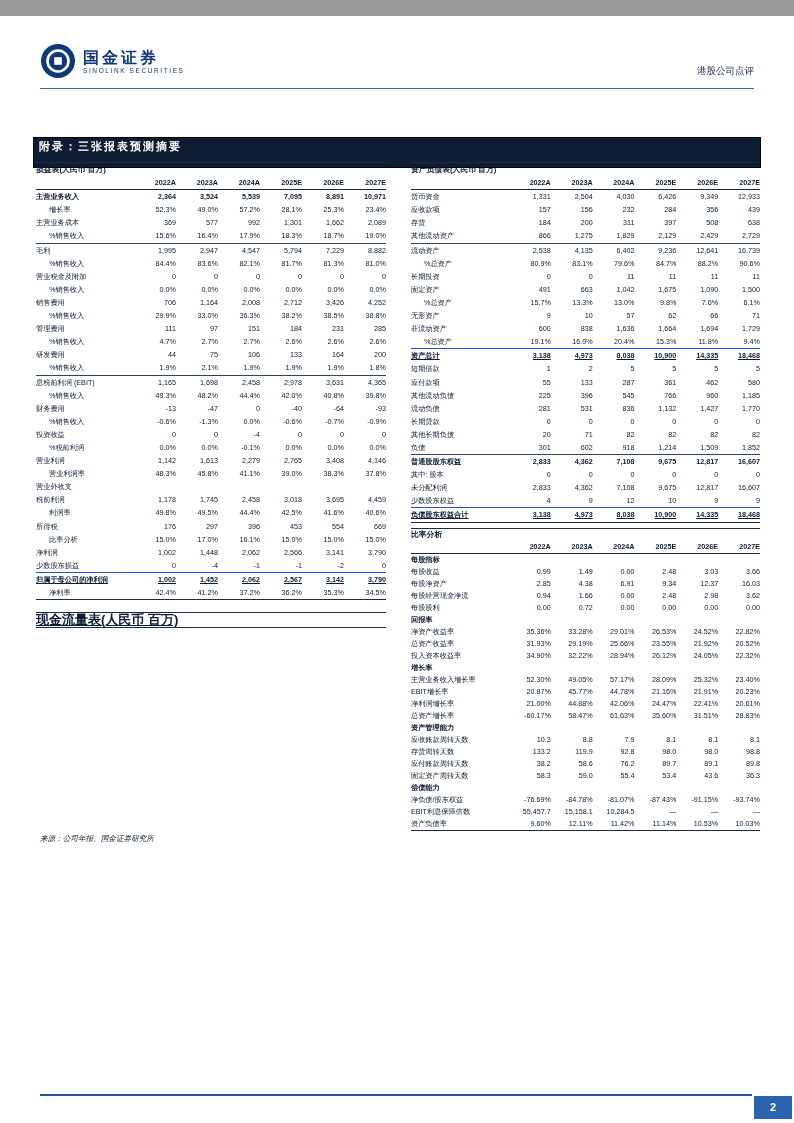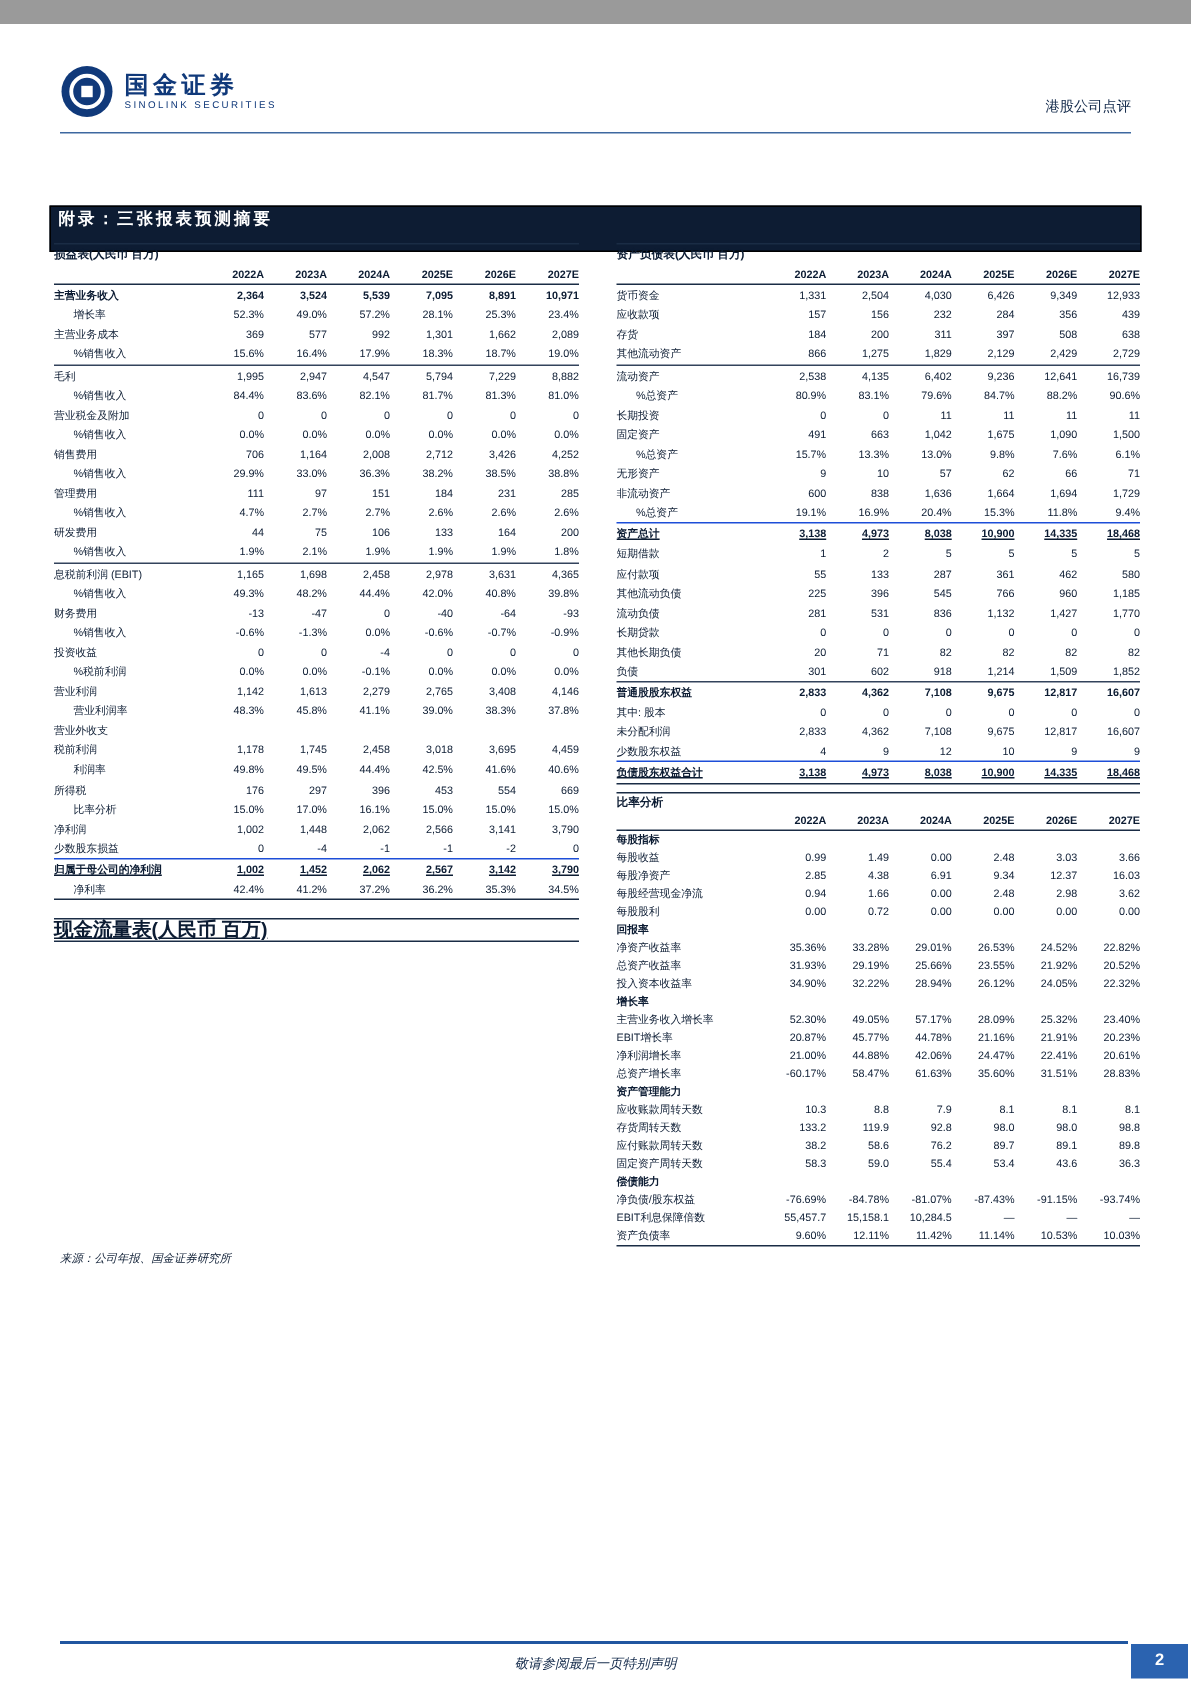--- a/index.html
+++ b/index.html
@@ -858,16 +858,15 @@
             <div class="tval">10.53%</div>
             <div class="tval">10.03%</div>
           </div>
         </div>
     </div>
   </div>
 
   <div class="source">来源：公司年报、国金证券研究所</div>
 
   <div class="footer-rule"></div>
-  <div class="footer-text">敬请参阅最后一页特别声明</div>
   <div class="page-num">2</div>
 
 </div>
 
 </body></html>

